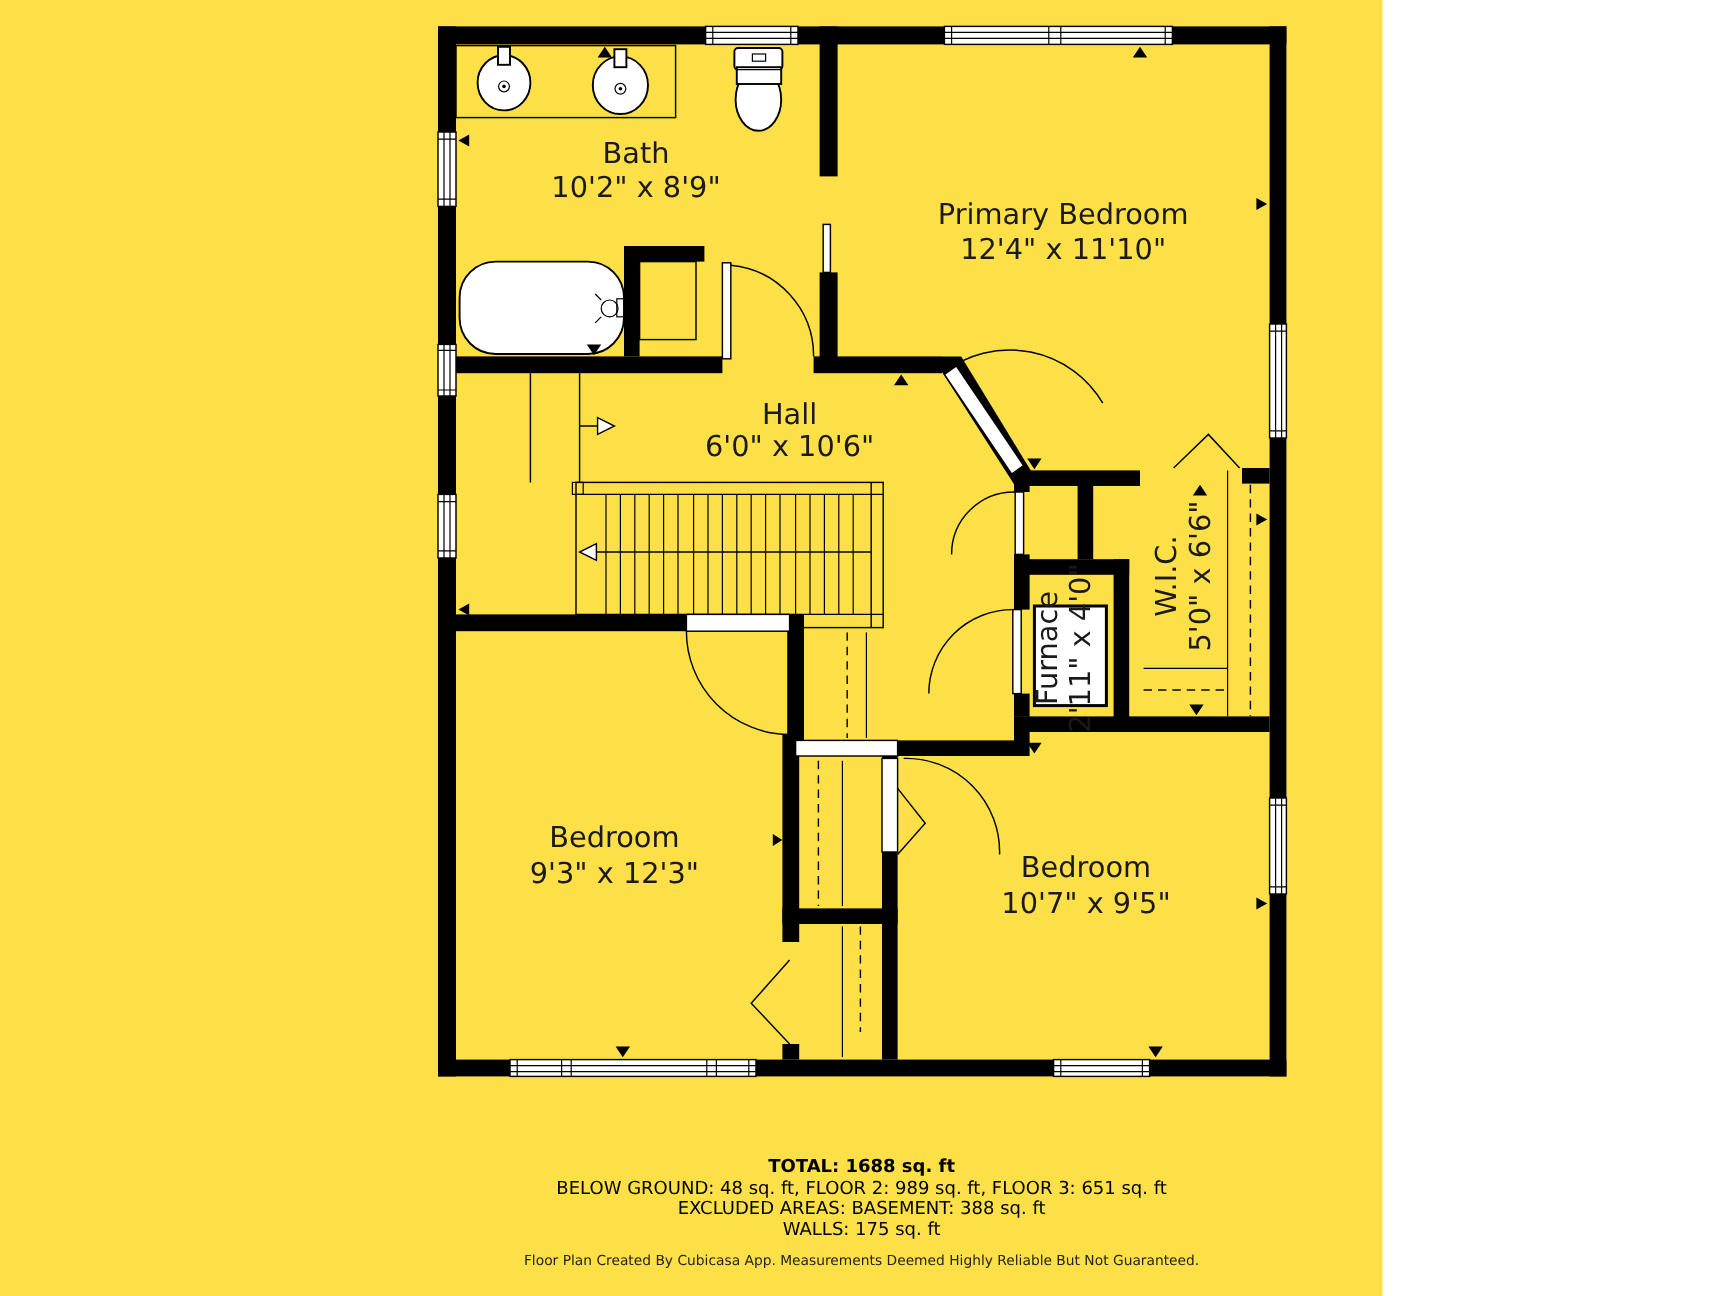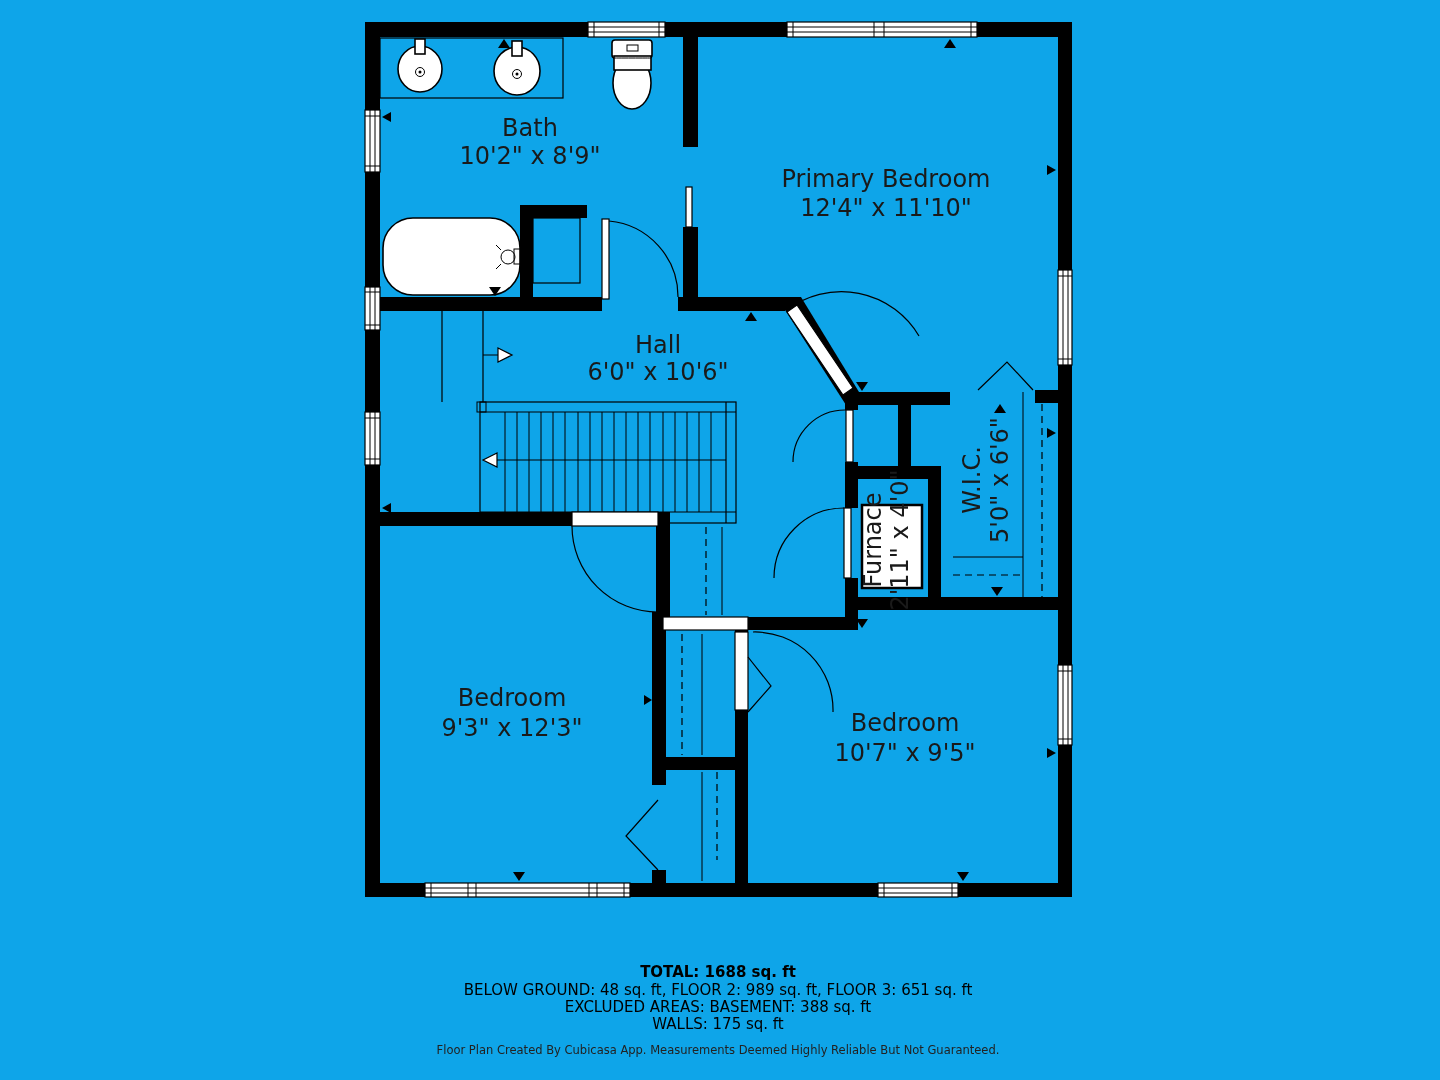--- a/index.html
+++ b/index.html
@@ -1,16 +1,16 @@
 <!DOCTYPE html>
 <html><head>
 <meta charset="utf-8">
 <style>
   html,body{margin:0;padding:0;background:#fff;}
-  .page{position:relative;width:1440px;height:1080px;background:#0ea5e9;overflow:hidden;}
+  .page{position:relative;width:1152px;height:1080px;background:#fde047;overflow:hidden;}
   svg text{font-family:"DejaVu Sans","Liberation Sans",sans-serif;fill:#1a1a1a;}
   .room-name,.room-dims{font-size:24px;}
   .sum-bold{font-size:15px;font-weight:700;fill:#000;}
   .sum{font-size:15px;fill:#000;}
   .foot{font-size:11.5px;fill:#222;}
   .wall{fill:#000;stroke:none;}
   .thin{stroke:#000;stroke-width:1.2;fill:none;}
   .thin2{stroke:#000;stroke-width:1;fill:none;}
   .dash{stroke:#000;stroke-width:1.2;fill:none;stroke-dasharray:7 5;}
   .leaf{fill:#fff;stroke:#000;stroke-width:1.2;}

